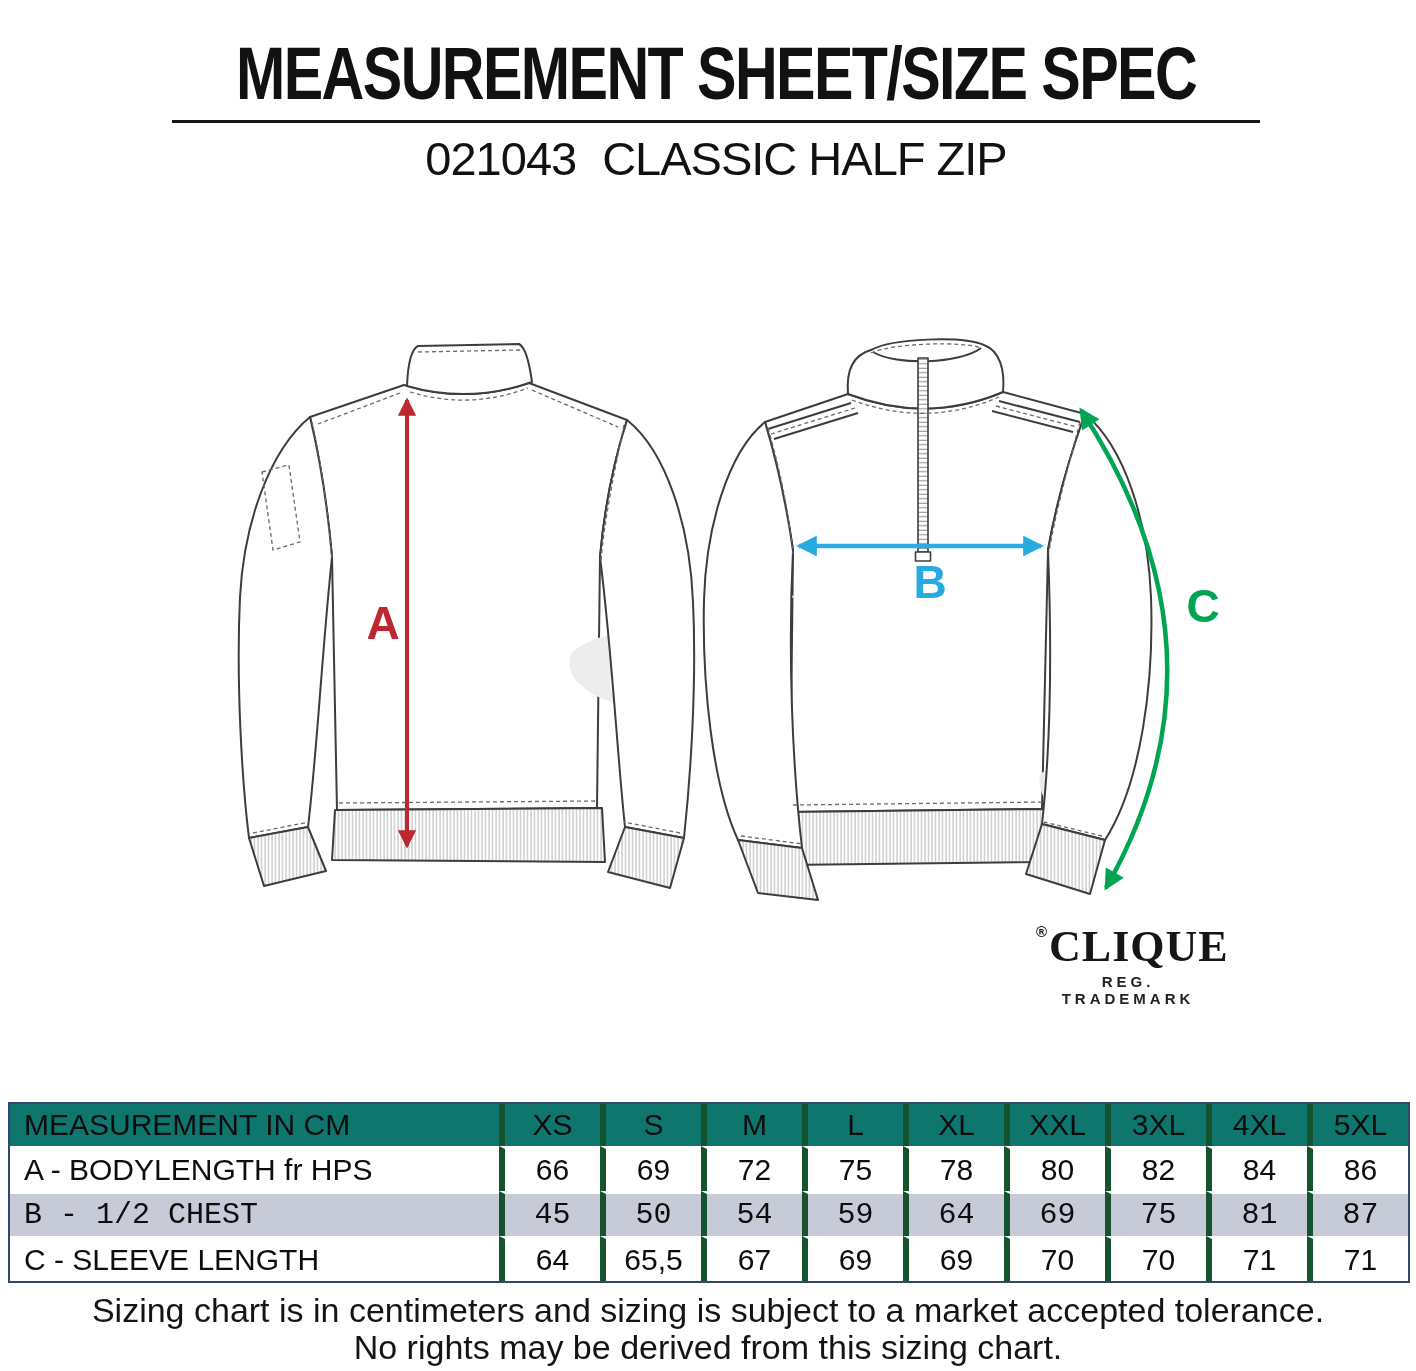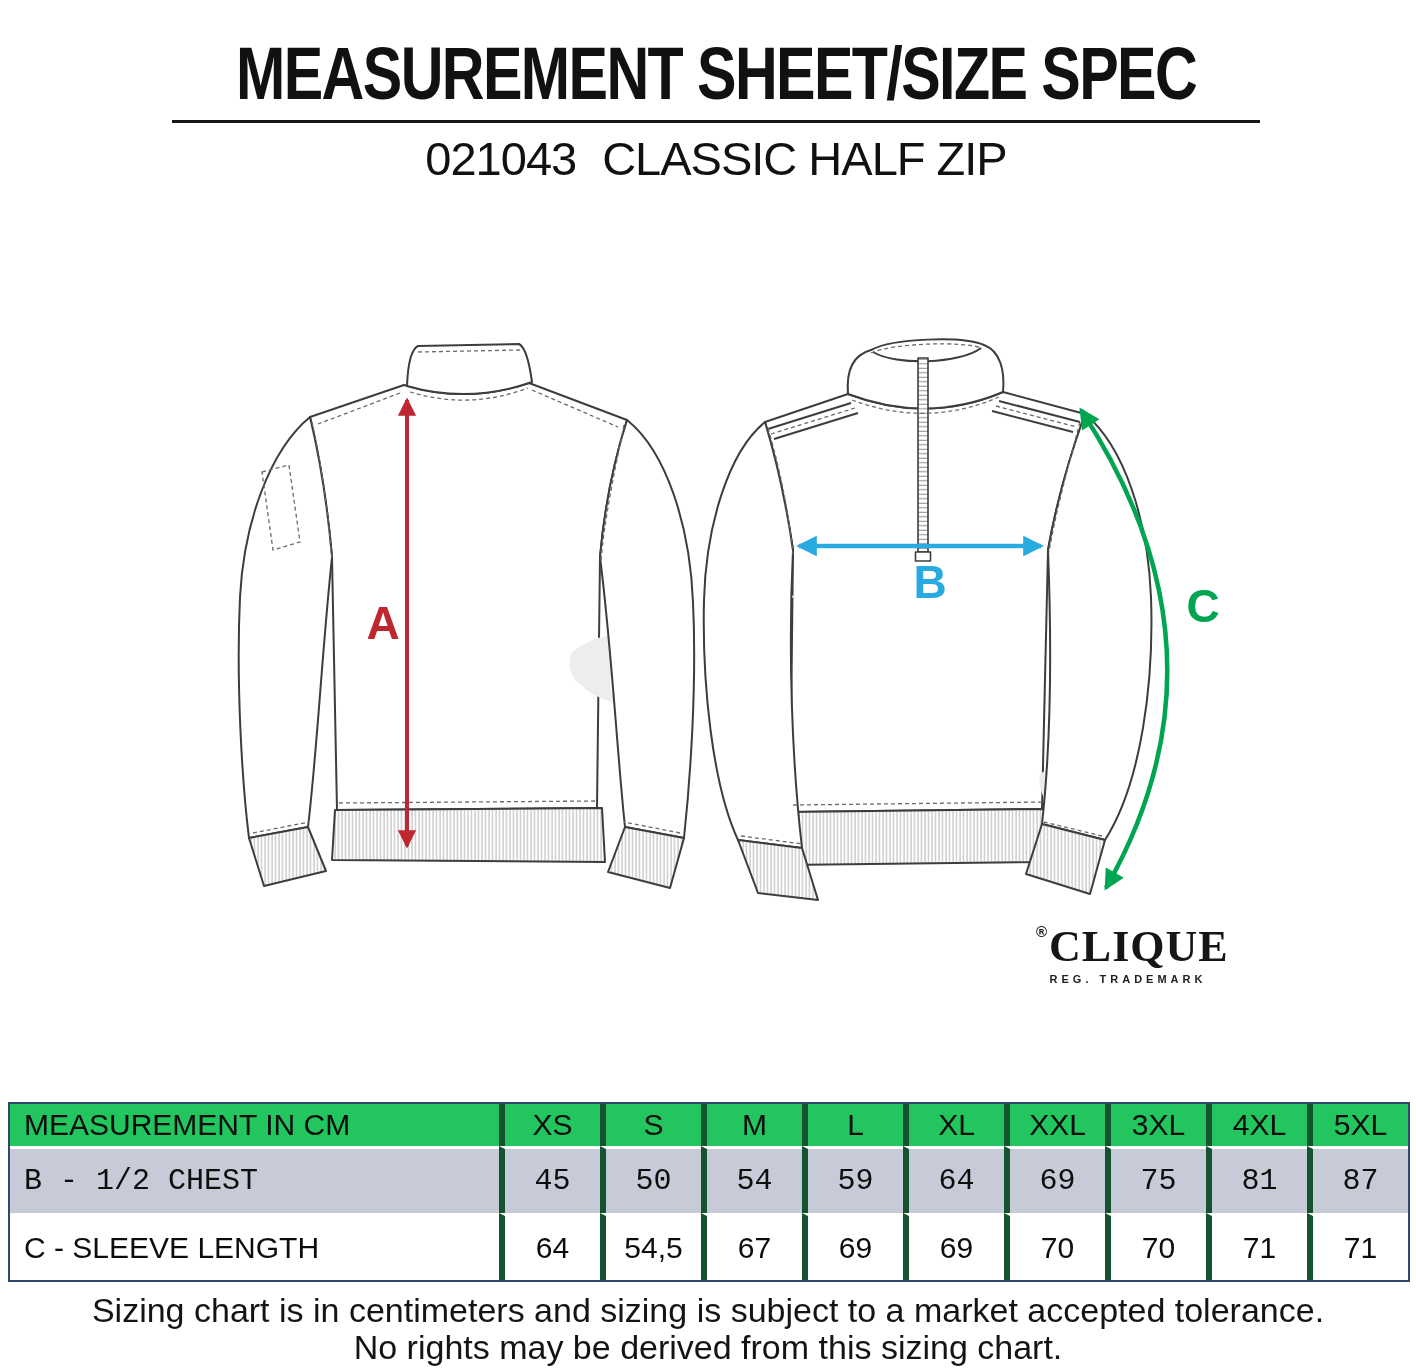--- a/index.html
+++ b/index.html
@@ -17,30 +17,30 @@
 
   
   .svg-back{position:absolute;left:222px;top:322px;}
   .svg-front{position:absolute;left:700px;top:322px;}
 
   
   .brand{position:absolute;left:1036px;top:924px;width:184px;text-align:center;color:#161616;}
   .brand-name{font-family:"Liberation Serif",serif;font-weight:bold;font-size:44px;
               letter-spacing:1px;line-height:1;white-space:nowrap;}
   .brand-mark{font-size:15px;vertical-align:24px;margin-right:1px;font-family:"Liberation Sans",sans-serif;font-weight:bold;}
-  .brand-tag{font-size:11px;font-weight:bold;letter-spacing:4px;margin-top:4px;color:#222;}
+  .brand-tag{font-size:15px;font-weight:bold;letter-spacing:4px;margin-top:4px;color:#222;}
 
   
   .size-table{position:absolute;left:8px;top:1102px;width:1400px;height:180px;
               border-collapse:separate;border-spacing:0;border:2px solid #33466b;
               font-size:30px;color:#0d0d0d;table-layout:fixed;}
   .size-table th,.size-table td{height:42px;padding:0;font-weight:normal;text-align:center;
               border-left:6px solid #14532d;overflow:hidden;white-space:nowrap;}
   .size-table th:first-child,.size-table td:first-child{border-left:none;text-align:left;padding-left:14px;}
-  .size-table thead th{background:#22c55e;}
+  .size-table thead th{background:#0f766e;}
   .size-table tbody td,.size-table tbody th{border-top:3px solid #fff;}
   .row-a td,.row-a th,.row-c td,.row-c th{background:#fff;}
   .row-b td,.row-b th{background:#c6cbd7;font-family:Liberation Mono, monospace;}
 
   
   .sheet-footer{position:absolute;top:1292px;left:0;width:100%;text-align:center;
                 font-size:34px;line-height:37px;color:#141414;}
 </style>
 </head>
 <body>
@@ -200,36 +200,48 @@
         <th>M</th>
         <th>L</th>
         <th>XL</th>
         <th>XXL</th>
         <th>3XL</th>
         <th>4XL</th>
         <th>5XL</th>
       </tr>
     </thead>
     <tbody>
+      <tr class="row-a">
+        <th>A - BODYLENGTH fr HPS</th>
+        <td>66</td>
+        <td>69</td>
+        <td>72</td>
+        <td>75</td>
+        <td>78</td>
+        <td>80</td>
+        <td>82</td>
+        <td>84</td>
+        <td>86</td>
+      </tr>
       <tr class="row-b">
         <th>B - 1/2 CHEST</th>
         <td>45</td>
         <td>50</td>
         <td>54</td>
         <td>59</td>
         <td>64</td>
         <td>69</td>
         <td>75</td>
         <td>81</td>
         <td>87</td>
       </tr>
       <tr class="row-c">
         <th>C - SLEEVE LENGTH</th>
         <td>64</td>
-        <td>54,5</td>
+        <td>65,5</td>
         <td>67</td>
         <td>69</td>
         <td>69</td>
         <td>70</td>
         <td>70</td>
         <td>71</td>
         <td>71</td>
       </tr>
     </tbody>
   </table>

